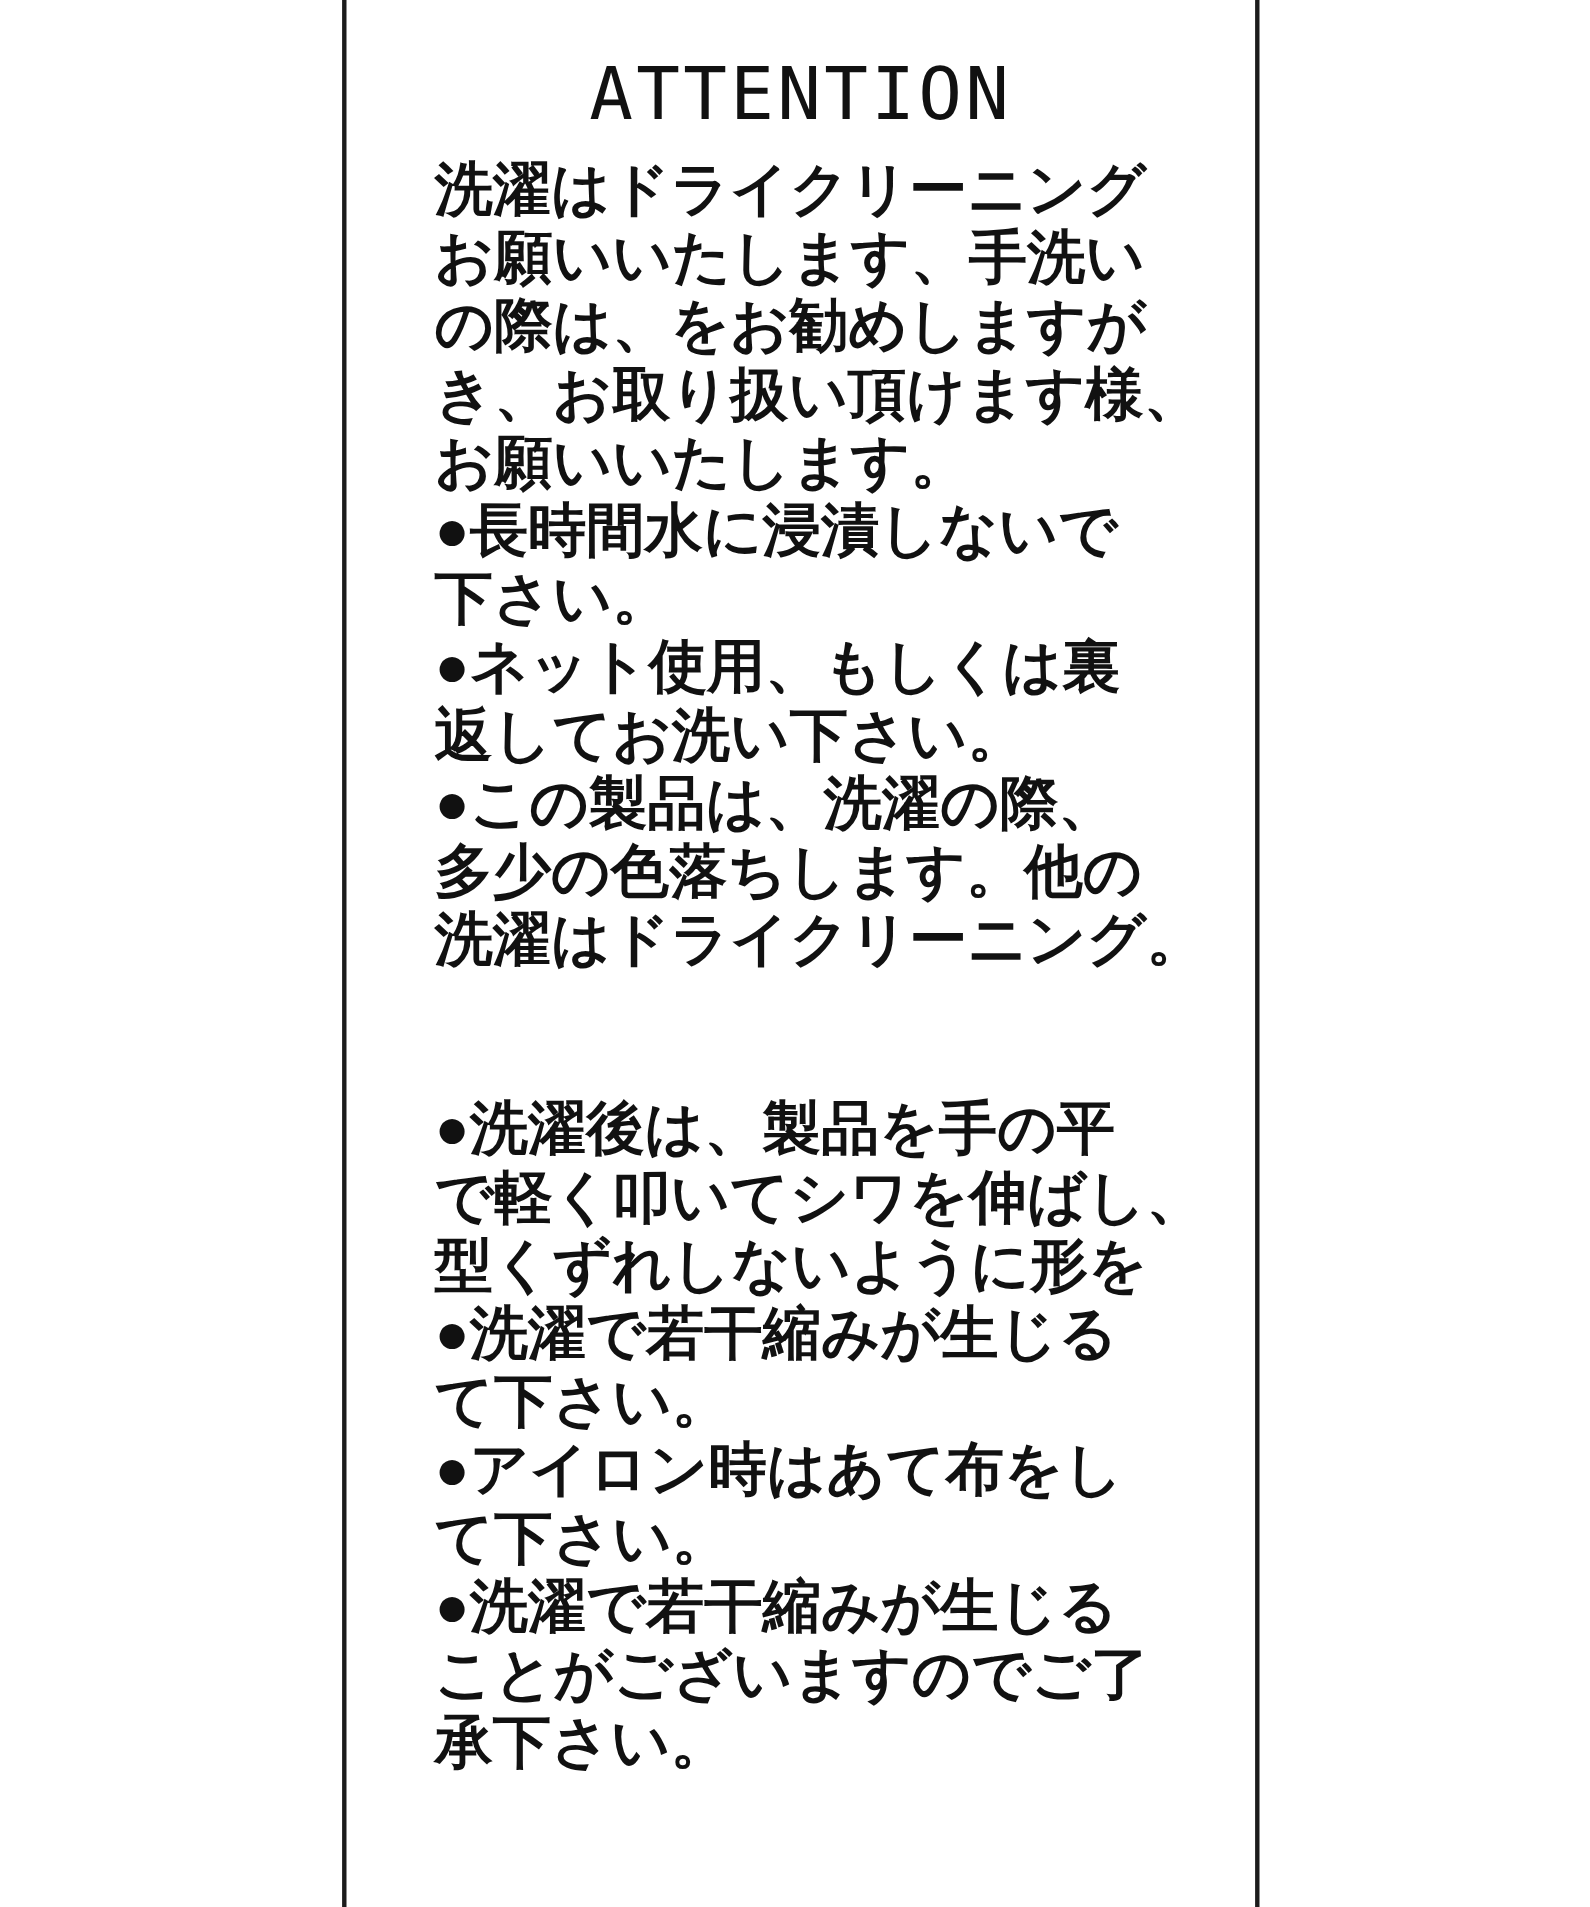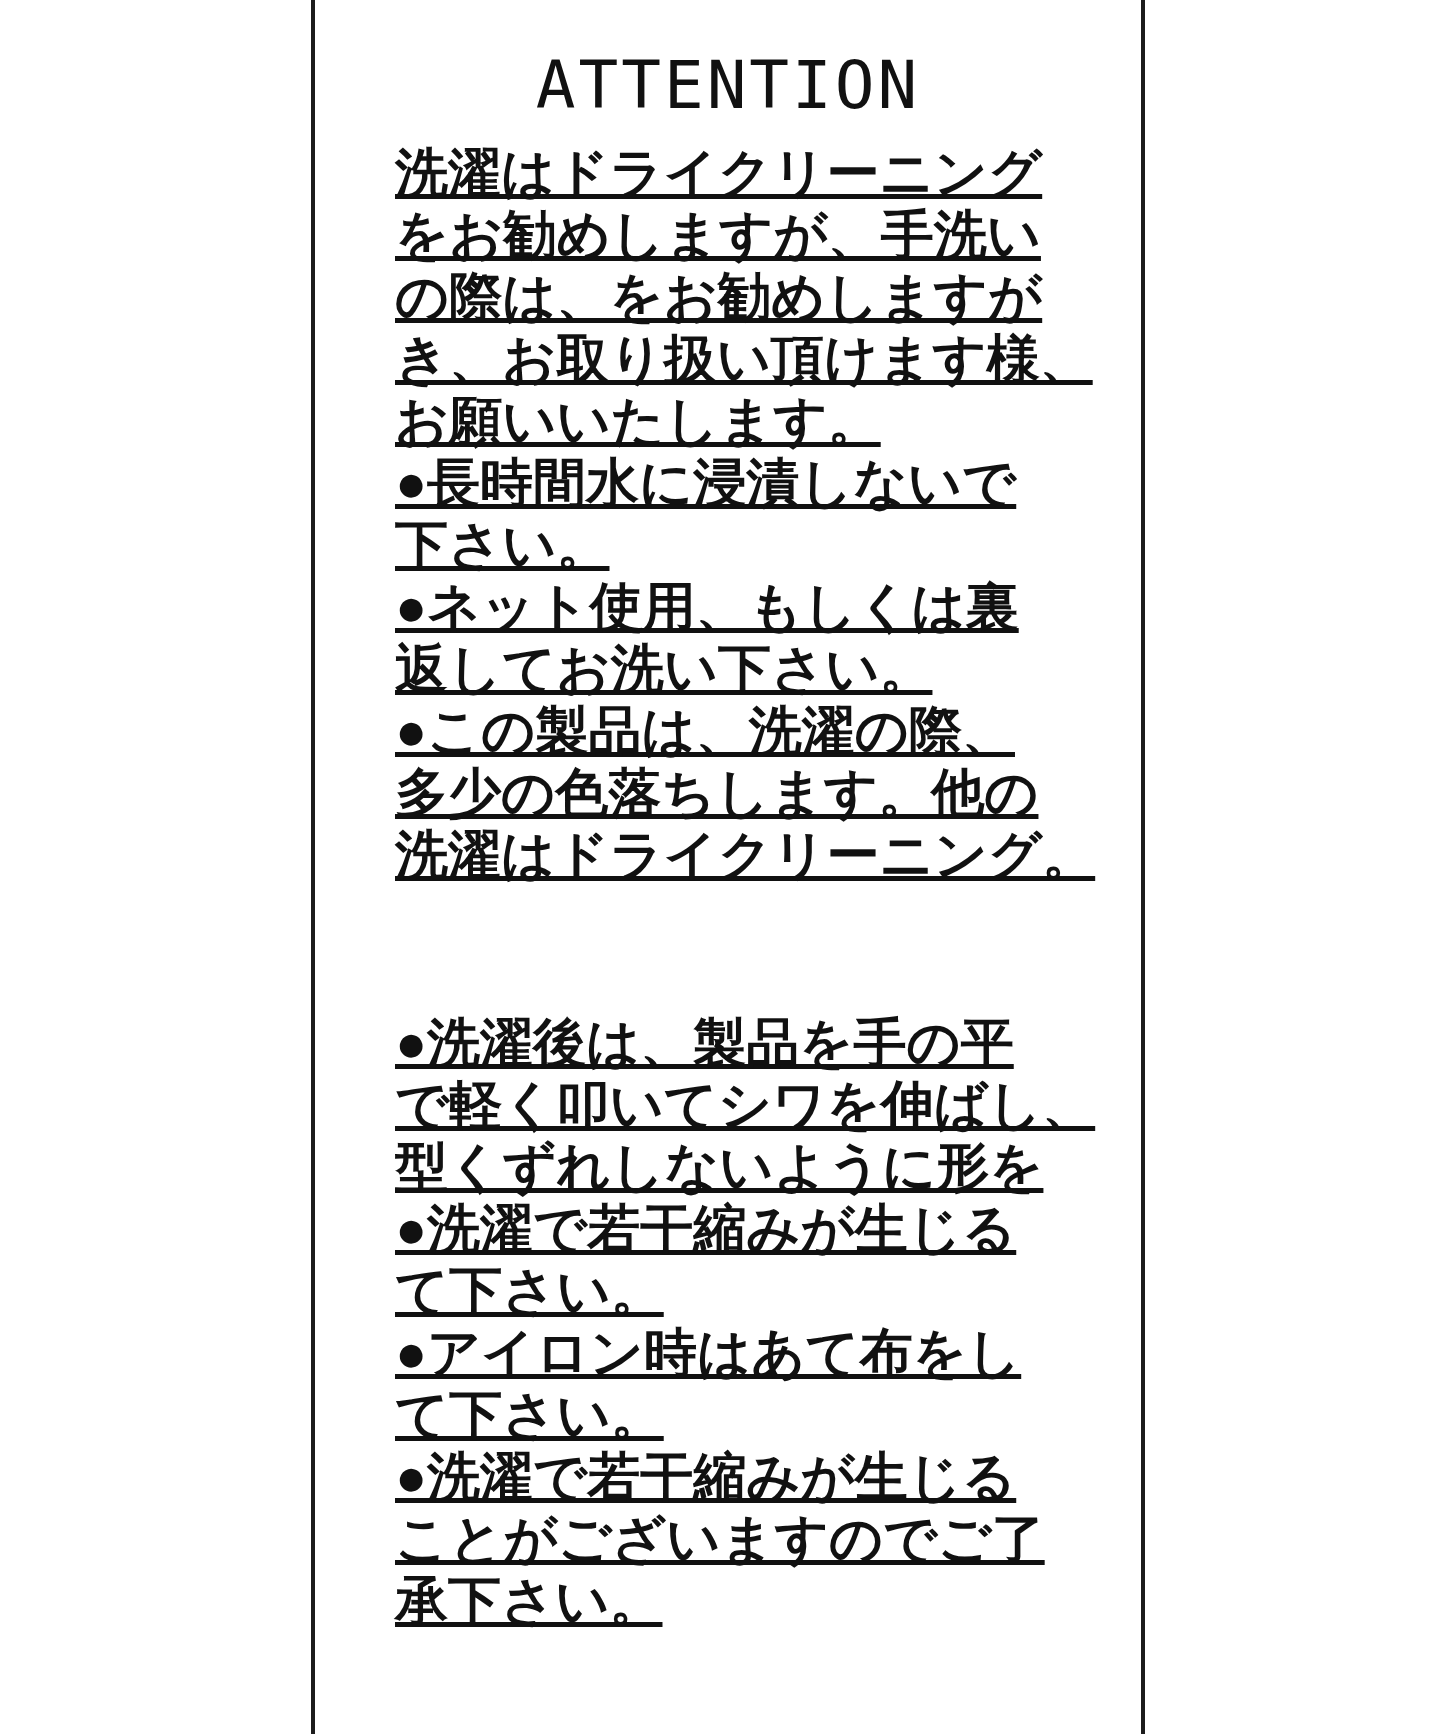--- a/index.html
+++ b/index.html
@@ -32,21 +32,20 @@
     text-align: center;
     font-family: "DejaVu Sans Mono", "Liberation Mono", monospace;
     font-size: 66px;
     font-weight: 500;
     letter-spacing: 3px;
     white-space: nowrap;
   }
   .text-block {
     margin-top: 20px;
     padding: 0 18px 0 80px;
-    text-decoration: underline;
   }
   .text-line {
     height: 62px;
     line-height: 62px;
     font-size: 53px;
     font-weight: 600;
     letter-spacing: 0px;
     white-space: nowrap;
   }
   .block-gap {
@@ -54,36 +53,36 @@
   }
 </style>
 </head>
 <body>
 
 <div class="care-label">
   <div class="label-title">ATTENTION</div>
 
   <div class="text-block">
       <div class="text-line">洗濯はドライクリーニング</div>
-      <div class="text-line">をお勧めしますが、手洗い</div>
+      <div class="text-line">お願いいたします、手洗い</div>
       <div class="text-line">の際は、をお勧めしますが</div>
       <div class="text-line">き、お取り扱い頂けます様、</div>
       <div class="text-line">お願いいたします。</div>
       <div class="text-line">●長時間水に浸漬しないで</div>
       <div class="text-line">下さい。</div>
       <div class="text-line">●ネット使用、もしくは裏</div>
       <div class="text-line">返してお洗い下さい。</div>
       <div class="text-line">●この製品は、洗濯の際、</div>
       <div class="text-line">多少の色落ちします。他の</div>
       <div class="text-line">洗濯はドライクリーニング。</div>
     </div>
 
   <div class="block-gap"></div>
 
-  <div class="text-block" style="margin-top:16px;">
+  <div class="text-block" style="margin-top:0;">
       <div class="text-line">●洗濯後は、製品を手の平</div>
       <div class="text-line">で軽く叩いてシワを伸ばし、</div>
       <div class="text-line">型くずれしないように形を</div>
       <div class="text-line">●洗濯で若干縮みが生じる</div>
       <div class="text-line">て下さい。</div>
       <div class="text-line">●アイロン時はあて布をし</div>
       <div class="text-line">て下さい。</div>
       <div class="text-line">●洗濯で若干縮みが生じる</div>
       <div class="text-line">ことがございますのでご了</div>
       <div class="text-line">承下さい。</div>

